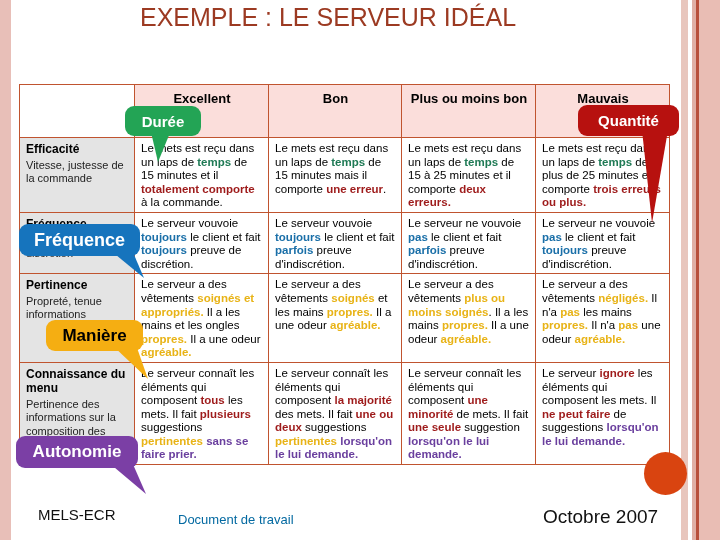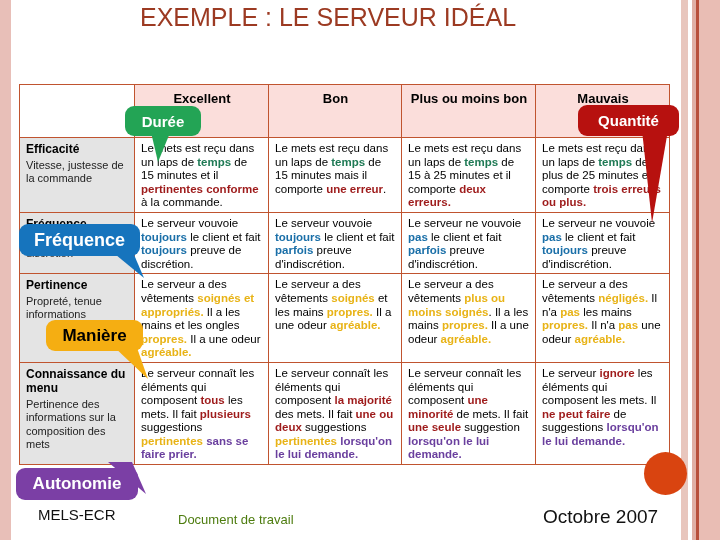--- a/index.html
+++ b/index.html
@@ -91,33 +91,33 @@
 
   
   #co-maniere{
     left:46px;top:320px;width:97px;height:31px;
     background:#f5ae12;font-size:17px;color:#000000;
   }
 
   
   #co-autonomie{
     left:16px;top:436px;width:122px;height:32px;
-    background:#7b3fa5;font-size:17px;margin-top:32px;
+    background:#7b3fa5;font-size:17px;
   }
 
   
   .circle{
     position:absolute;left:644px;top:452px;width:43px;height:43px;
     border-radius:50%;background:#d94410;z-index:30;
   }
 
   
   .footer{position:absolute;left:0;top:506px;width:720px;height:34px;z-index:45;}
   .foot-left{position:absolute;left:38px;top:0px;font-size:15px;color:#111;}
-  .foot-mid{position:absolute;left:178px;top:6px;font-size:13px;color:#4d7c0f;}
+  .foot-mid{position:absolute;left:178px;top:6px;font-size:13px;color:#0369a1;}
   .foot-right{position:absolute;left:543px;top:0px;font-size:19px;color:#111;}
 </style>
 </head>
 <body>
 
 <div class="edge edge-left-pink"></div>
 <div class="edge edge-left-white"></div>
 <div class="edge r1"></div>
 <div class="edge r2"></div>
 <div class="edge r3"></div>
@@ -143,21 +143,21 @@
       <td class="hdr">Plus ou moins bon</td>
       <td class="hdr">Mauvais</td>
     </tr>
   </thead>
   <tbody id="tbody">
       <tr>
         <td class="rowhead">
           <span class="rh-title">Efficacité</span>
           <span class="rh-sub">Vitesse, justesse de la commande</span>
         </td>
-        <td class="cell">Le mets est reçu dans un laps de <b class="green">temps</b> de 15 minutes et il <b class="red">pertinentes conforme</b> à la commande.</td>
+        <td class="cell">Le mets est reçu dans un laps de <b class="green">temps</b> de 15 minutes et il <b class="red">totalement comporte</b> à la commande.</td>
         <td class="cell">Le mets est reçu dans un laps de <b class="green">temps</b> de 15 minutes mais il comporte <b class="red">une erreur</b>.</td>
         <td class="cell">Le mets est reçu dans un laps de <b class="green">temps</b> de 15 à 25 minutes et  il comporte <b class="red">deux erreurs.</b></td>
         <td class="cell">Le mets est reçu dans un laps de <b class="green">temps</b> de plus de 25 minutes et il comporte <b class="red">trois erreurs ou plus.</b></td>
       </tr>
       <tr>
         <td class="rowhead">
           <span class="rh-title">Fréquence</span>
           <span class="rh-sub">Vouvoiement, discrétion</span>
         </td>
         <td class="cell">Le serveur vouvoie <b class="blue">toujours</b> le client et fait <b class="blue">toujours</b> preuve de discrétion.</td>

